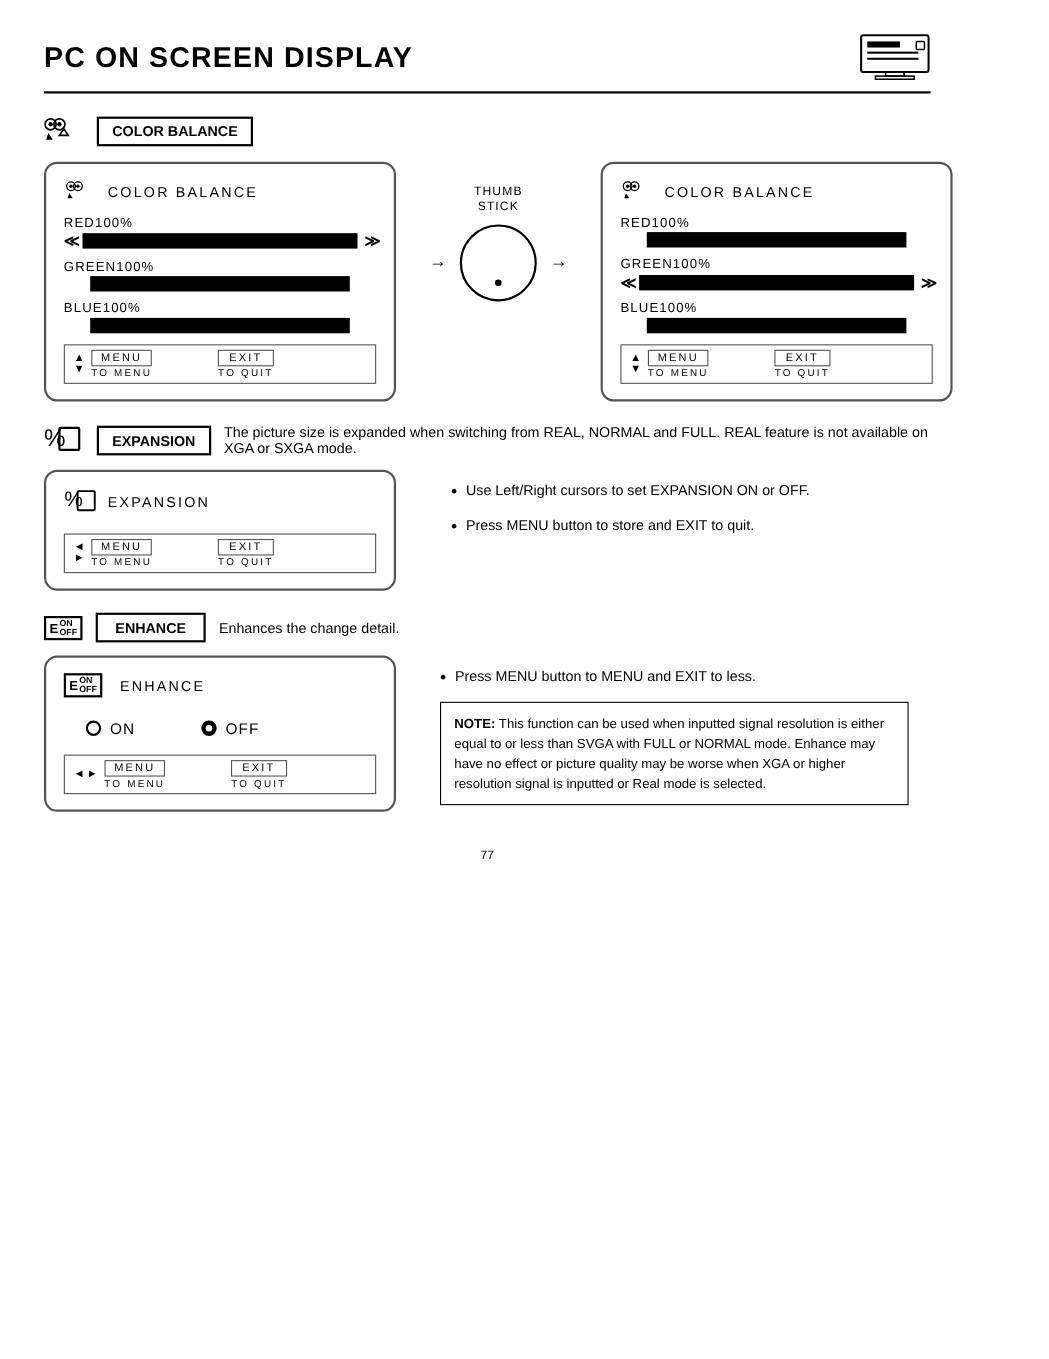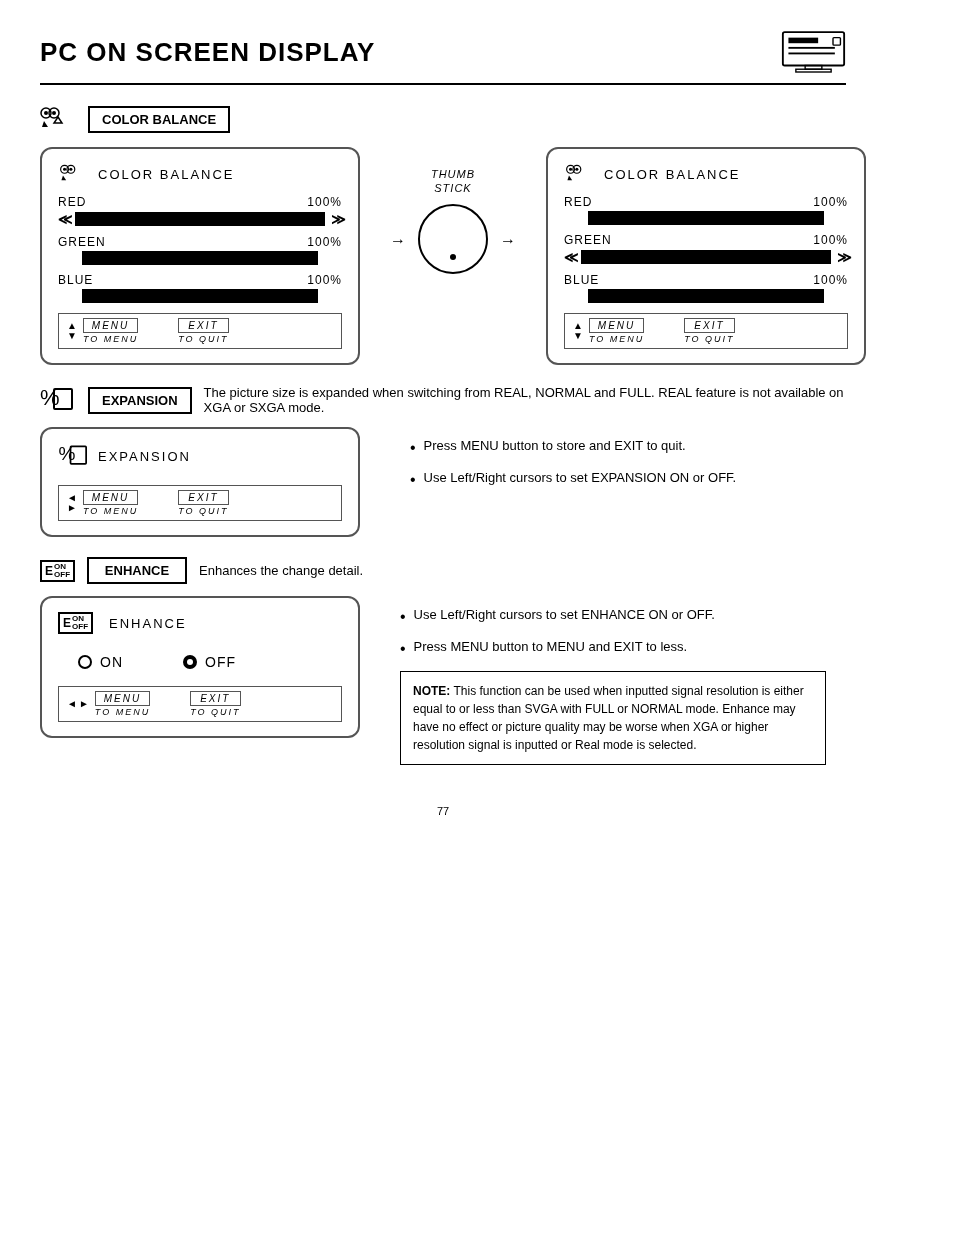--- a/index.html
+++ b/index.html
@@ -83,21 +83,20 @@
       font-weight: normal;
       margin-bottom: 10px;
       letter-spacing: 1px;
     }
 
     .bar-row {
       margin-bottom: 8px;
     }
     .bar-label-row {
       display: flex;
-      justify-content: space-between;
       font-size: 12px;
       margin-bottom: 2px;
       letter-spacing: 1px;
     }
     .bar-wrapper {
       display: flex;
       align-items: center;
       gap: 4px;
     }
     .bar-arrow-left {
@@ -138,22 +137,21 @@
     }
     .nav-arrows {
       display: flex;
       flex-direction: column;
       font-size: 10px;
       gap: 0px;
       line-height: 1;
     }
     .menu-exit-btns {
       display: flex;
-      gap: 40px;
-      font-style: italic;
+      gap: 60px;
     }
     .menu-exit-btn {
       text-align: center;
     }
     .menu-exit-btn .btn-top {
       border: 1px solid #555;
       padding: 1px 6px;
       font-size: 10px;
       letter-spacing: 2px;
       display: block;
@@ -441,21 +439,21 @@
             <div class="menu-exit-btn">
               <span class="btn-top">EXIT</span>
               <span class="btn-bottom">TO QUIT</span>
             </div>
           </div>
         </div>
       </div>
     </div>
 
     <div class="thumbstick-area">
-      <div class="thumbstick-label" style="white-space:pre-line;font-style:italic;">THUMB
+      <div class="thumbstick-label" style="white-space:pre-line;">THUMB
 STICK</div>
       <div style="display:flex; align-items:center; gap:12px;">
         <span style="font-size:16px;">→</span>
         <div class="thumbstick-circle">
           <div class="thumbstick-dot"></div>
         </div>
         <span style="font-size:16px;">→</span>
       </div>
     </div>
 
@@ -565,24 +563,24 @@
               <span class="btn-bottom">TO QUIT</span>
             </div>
           </div>
         </div>
       </div>
     </div>
 
     <div class="expansion-right-panel">
       <ul class="bullet-list">
         <li>
-          <span>Press MENU button to store and EXIT to quit.</span>
+          <span>Use Left/Right cursors to set EXPANSION ON or OFF.</span>
         </li>
         <li>
-          <span>Use Left/Right cursors to set EXPANSION ON or OFF.</span>
+          <span>Press MENU button to store and EXIT to quit.</span>
         </li>
       </ul>
     </div>
   </div>
 
   <div class="section-row" style="margin-bottom:12px;">
     <div class="enhance-icon">
       <span>E</span>
       <span style="font-size:8px; line-height:1;">ON<br>OFF</span>
     </div>
@@ -628,23 +626,20 @@
               <span class="btn-top">EXIT</span>
               <span class="btn-bottom">TO QUIT</span>
             </div>
           </div>
         </div>
       </div>
     </div>
 
     <div class="enhance-right-panel">
       <ul class="bullet-list">
-        <li>
-          <span>Use Left/Right cursors to set ENHANCE ON or OFF.</span>
-        </li>
         <li>
           <span>Press MENU button to MENU and EXIT to less.</span>
         </li>
       </ul>
       <div class="note-box">
         <strong>NOTE:</strong>
         <span>This function can be used when inputted signal resolution is either equal to or less than SVGA with FULL or NORMAL mode.  Enhance may have no effect or picture quality may be worse when XGA or higher resolution signal is inputted or Real mode is selected.</span>
       </div>
     </div>
   </div>

